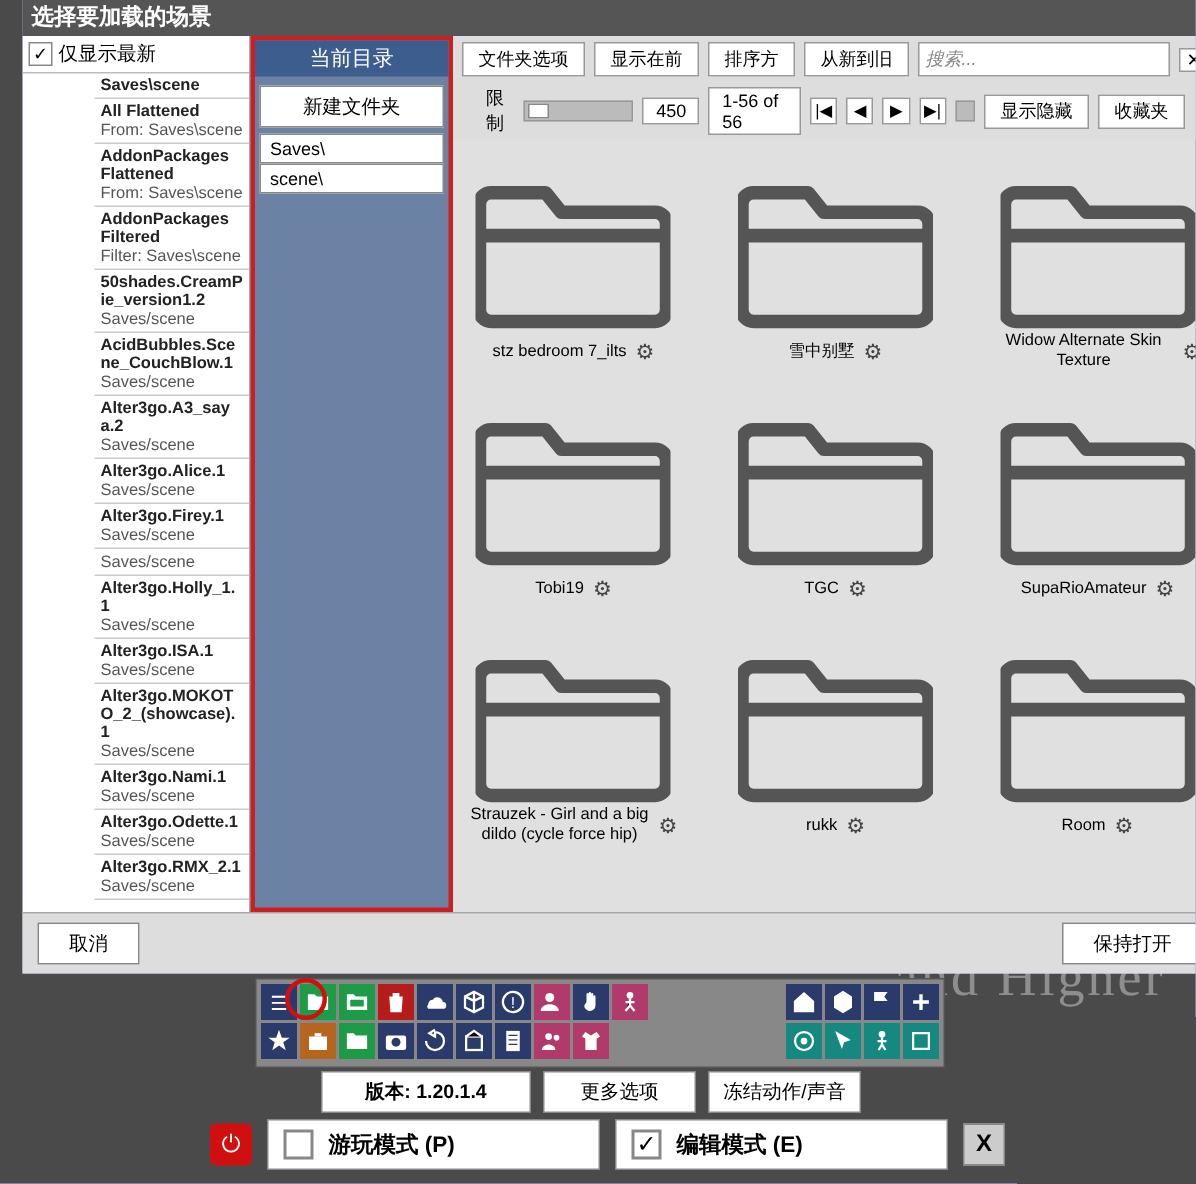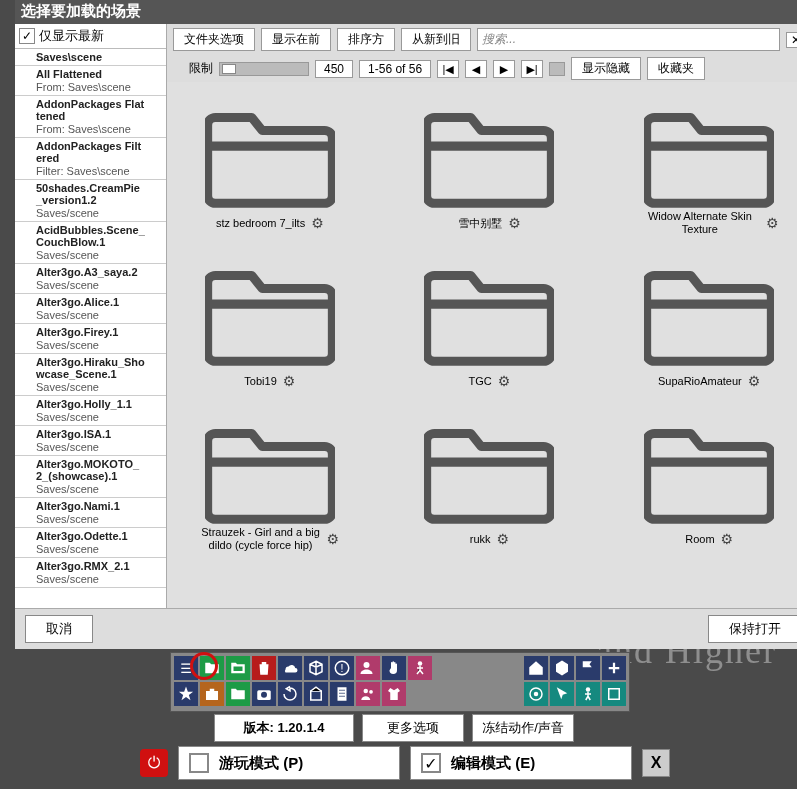--- a/index.html
+++ b/index.html
@@ -7,21 +7,21 @@
   .window { position: absolute; left: 15px; top: 0; width: 797px; height: 649px; background: #c4b5fd; display: flex; flex-direction: column; }
   .title-bar { height: 24px; background: #555; color: #fff; font-size: 15px; padding: 2px 6px; font-weight: bold; }
   .content { flex: 1; display: flex; overflow: hidden; }
 
   
   .shortcuts { width: 152px; display: flex; flex-direction: column; background: #fff; border-right: 1px solid #aaa; }
   .sh-header { background: #3a6f6f; color: #fff; font-size: 14px; padding: 3px 6px; }
   .sh-check { display: flex; align-items: center; padding: 3px 4px; font-size: 13px; border-bottom: 1px solid #bbb; }
   .sh-check .tick { width: 16px; height: 16px; border: 1px solid #888; margin-right: 4px; text-align: center; font-size: 12px; line-height: 14px; }
   .sh-list { flex: 1; overflow-y: auto; font-size: 11px; }
-  .sh-item { border-bottom: 1px solid #ccc; padding: 2px 21px; }
+  .sh-item { border-bottom: 1px solid #ccc; padding: 2px 4px; margin-left: 48px; }
   .sh-item .nm { font-weight: bold; color: #222; word-break: break-all; }
   .sh-item .pth { color: #555; margin-top: 1px; }
   .sh-item .lbl { color: #555; }
 
   
   .curdir { width: 135px; background: #6b82a4; border: 3px solid #cc2020; display: flex; flex-direction: column; }
   .cd-header { background: #3e5d8f; color: #fff; font-size: 14px; text-align: center; padding: 3px 0; }
   .cd-newfolder { background: #fff; margin: 6px 3px 4px 3px; padding: 4px 0; text-align: center; font-size: 13px; border: 1px solid #888; cursor: pointer; }
   .cd-list { flex: 1; margin: 0 3px; }
   .cd-entry { background: #fff; border: 1px solid #888; padding: 2px 6px; font-size: 12px; margin-bottom: 0; }
@@ -123,21 +123,20 @@
           </div>
           <div class="sh-item">
             <div class="nm">Alter3go.Alice.1</div>
             <div class="pth">Saves/scene</div>
           </div>
           <div class="sh-item">
             <div class="nm">Alter3go.Firey.1</div>
             <div class="pth">Saves/scene</div>
           </div>
           <div class="sh-item">
-            <div class="nm">Alter3go.Hiraku_Showcase_Scene.1</div>
             <div class="pth">Saves/scene</div>
           </div>
           <div class="sh-item">
             <div class="nm">Alter3go.Holly_1.1</div>
             <div class="pth">Saves/scene</div>
           </div>
           <div class="sh-item">
             <div class="nm">Alter3go.ISA.1</div>
             <div class="pth">Saves/scene</div>
           </div>
@@ -153,20 +152,28 @@
             <div class="nm">Alter3go.Odette.1</div>
             <div class="pth">Saves/scene</div>
           </div>
           <div class="sh-item">
             <div class="nm">Alter3go.RMX_2.1</div>
             <div class="pth">Saves/scene</div>
           </div>
         </div>
     </div>
 
+    <div class="curdir">
+      <div class="cd-header">当前目录</div>
+      <div class="cd-newfolder">新建文件夹</div>
+      <div class="cd-list" id="cd-list">
+          <div class="cd-entry">Saves\</div>
+          <div class="cd-entry">scene\</div>
+        </div>
+    </div>
 
     <div class="browser">
       <div class="tb">
         <span class="btn">文件夹选项</span>
         <span class="btn">显示在前</span>
         <span class="btn">排序方</span>
         <span class="btn">从新到旧</span>
         <span class="search">搜索...</span>
         <span class="xbtn">✕</span>
       </div>

